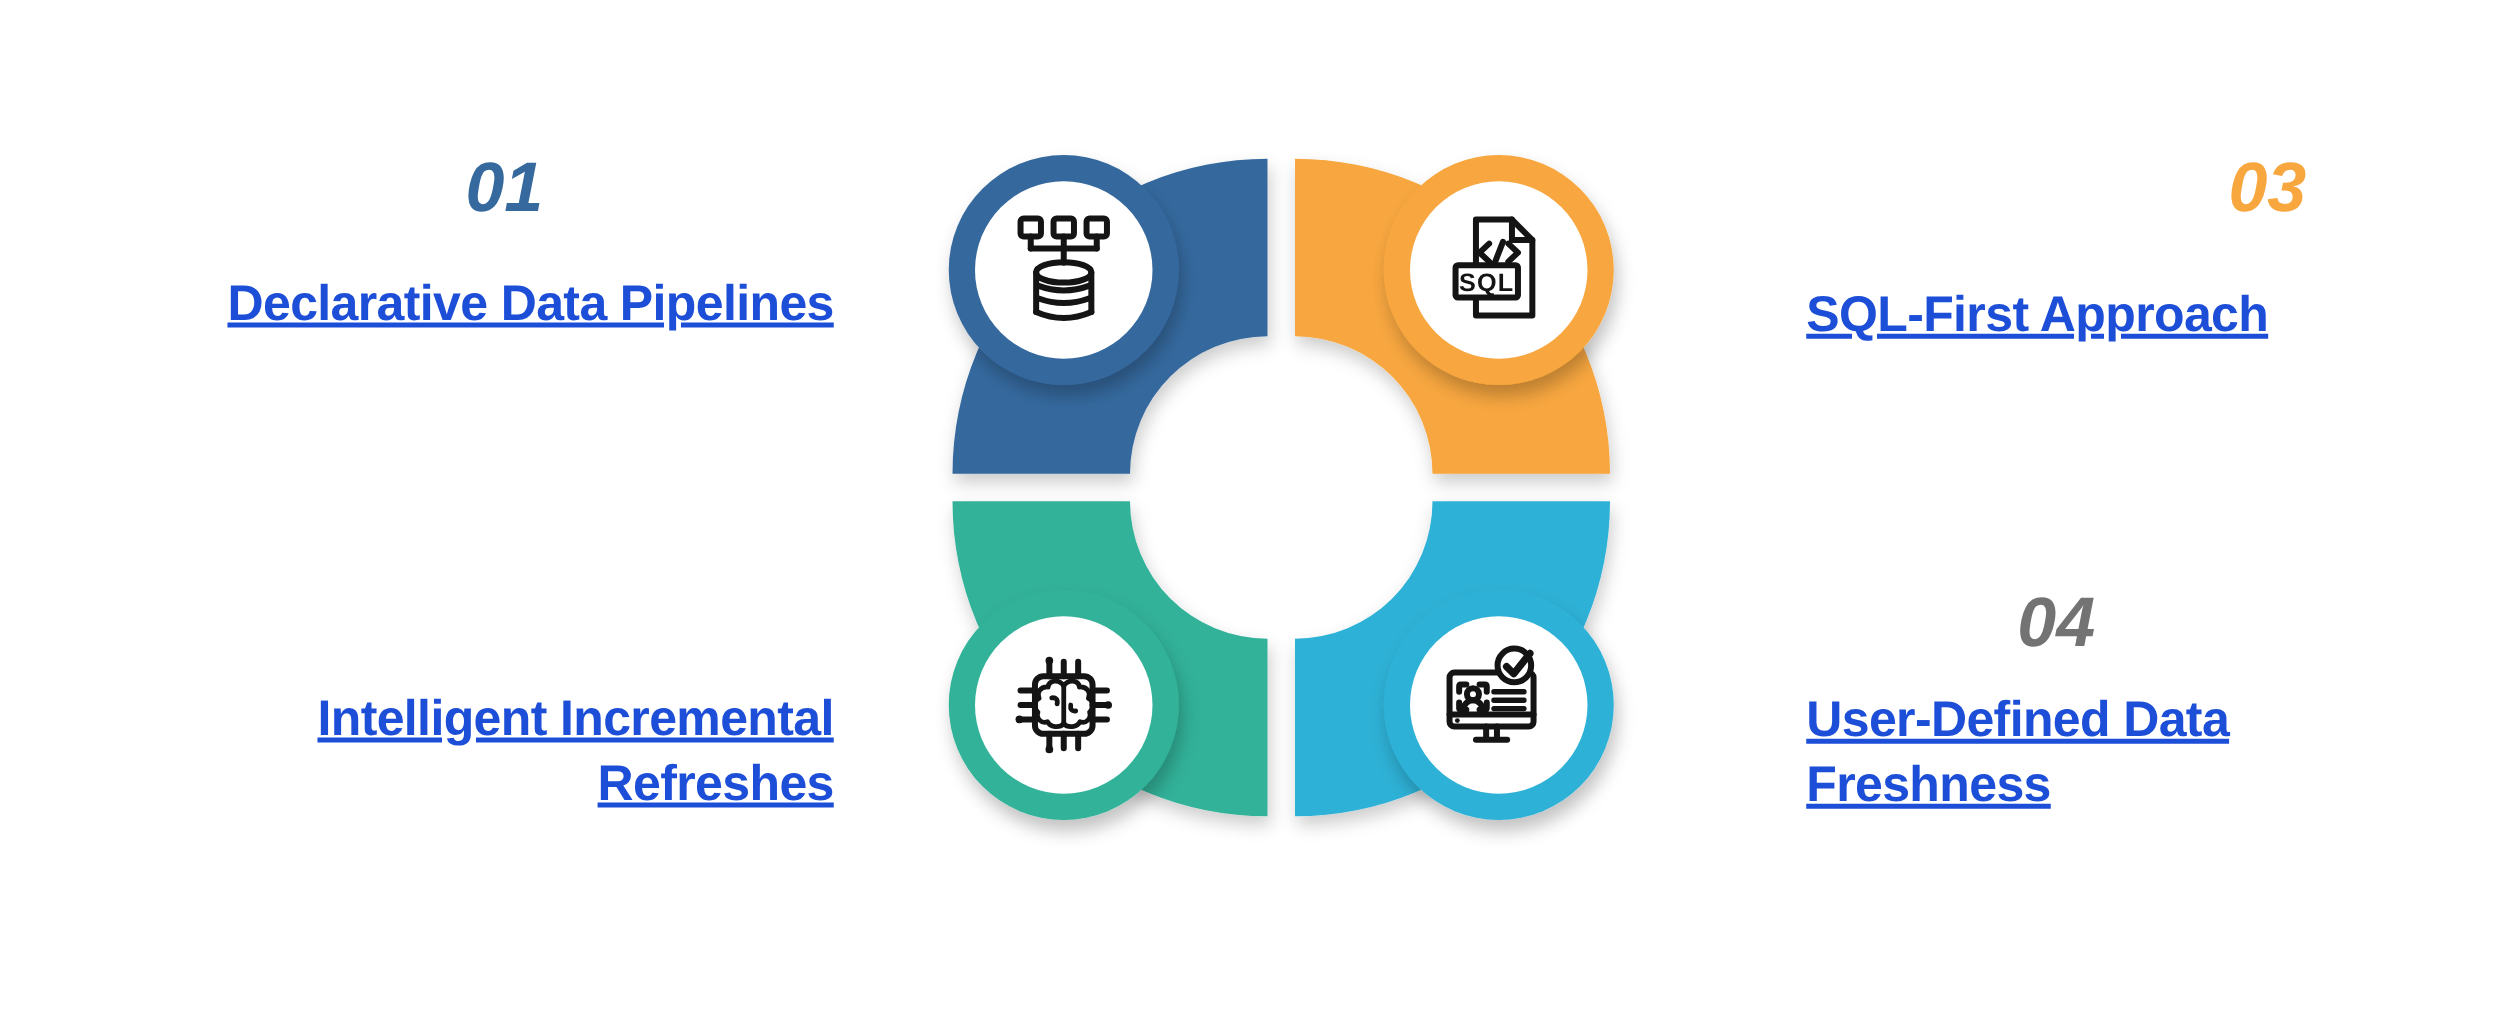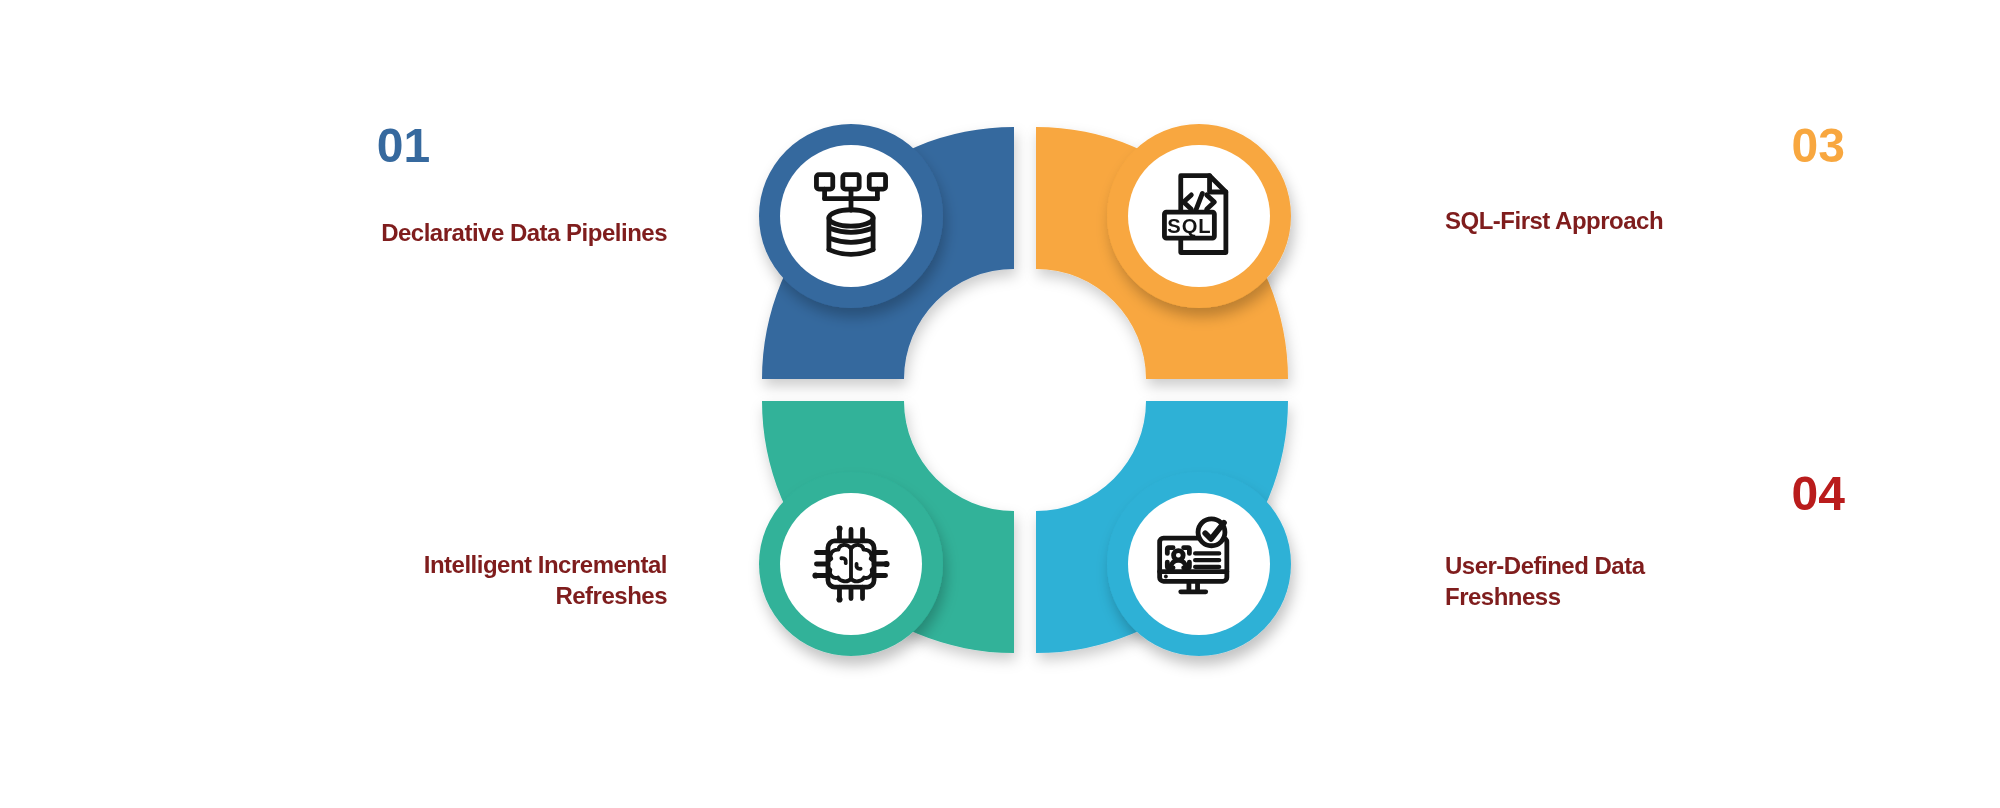--- a/index.html
+++ b/index.html
@@ -1,37 +1,37 @@
 <!DOCTYPE html>
 <html><head>
 <meta charset="utf-8">
 <style>
   html,body{margin:0;padding:0;background:#ffffff;}
   .canvas{
     position:relative;width:2000px;height:808px;background:#ffffff;
     overflow:hidden;font-family:"Liberation Sans",sans-serif;
   }
   .num{
-    position:absolute;font-size:48px;font-weight:700;line-height:1;
-    text-align:center;letter-spacing:0px;
+    position:absolute;font-size:56px;font-weight:700;line-height:1;
+    text-align:center;letter-spacing:0px;font-style:italic;
   }
   .title{
-    position:absolute;font-size:24px;font-weight:700;line-height:1.3;
-    color:#7f1d1d;letter-spacing:-0.5px;white-space:pre-line;
+    position:absolute;font-size:40px;font-weight:700;line-height:1.3;
+    color:#1d4ed8;letter-spacing:-0.5px;white-space:pre-line;text-decoration:underline;
   }
   .col-left{left:140px;width:527px;}
   .col-right{left:1445px;width:400px;}
   .align-r{text-align:right;}
   .align-l{text-align:left;}
   #num-01{top:122px;}
   #title-01{top:217px;}
   #num-02{top:470px;}
   #title-02{top:549px;}
   #num-03{top:122px;text-align:right;}
-  #title-03{top:205px;}
+  #title-03{top:226px;}
   #num-04{top:470px;}
   #title-04{top:550px;}
   .ic{fill:none;stroke:#141414;stroke-width:5;stroke-linecap:round;stroke-linejoin:round;}
   .ic .dot{fill:#141414;stroke:none;}
   .ic text{stroke:none;fill:#141414;font-family:"Liberation Sans",sans-serif;font-weight:700;}
 </style>
 </head>
 <body>
 
 <div class="canvas">
@@ -133,17 +133,17 @@
 
   <div class="num col-left" id="num-01" style="color: rgb(54, 105, 158);">01</div>
   <div class="title col-left align-r" id="title-01">Declarative Data Pipelines</div>
 
   <div class="title col-left align-r" id="title-02">Intelligent Incremental
 Refreshes</div>
 
   <div class="num col-right" id="num-03" style="color: rgb(248, 167, 63);">03</div>
   <div class="title col-right align-l" id="title-03">SQL-First Approach</div>
 
-  <div class="num col-right" id="num-04" style="color: #b91c1c; text-align: right;">04</div>
+  <div class="num col-right" id="num-04" style="color: #737373;">04</div>
   <div class="title col-right align-l" id="title-04">User-Defined Data
 Freshness</div>
 
 </div>
 
 </body></html>

